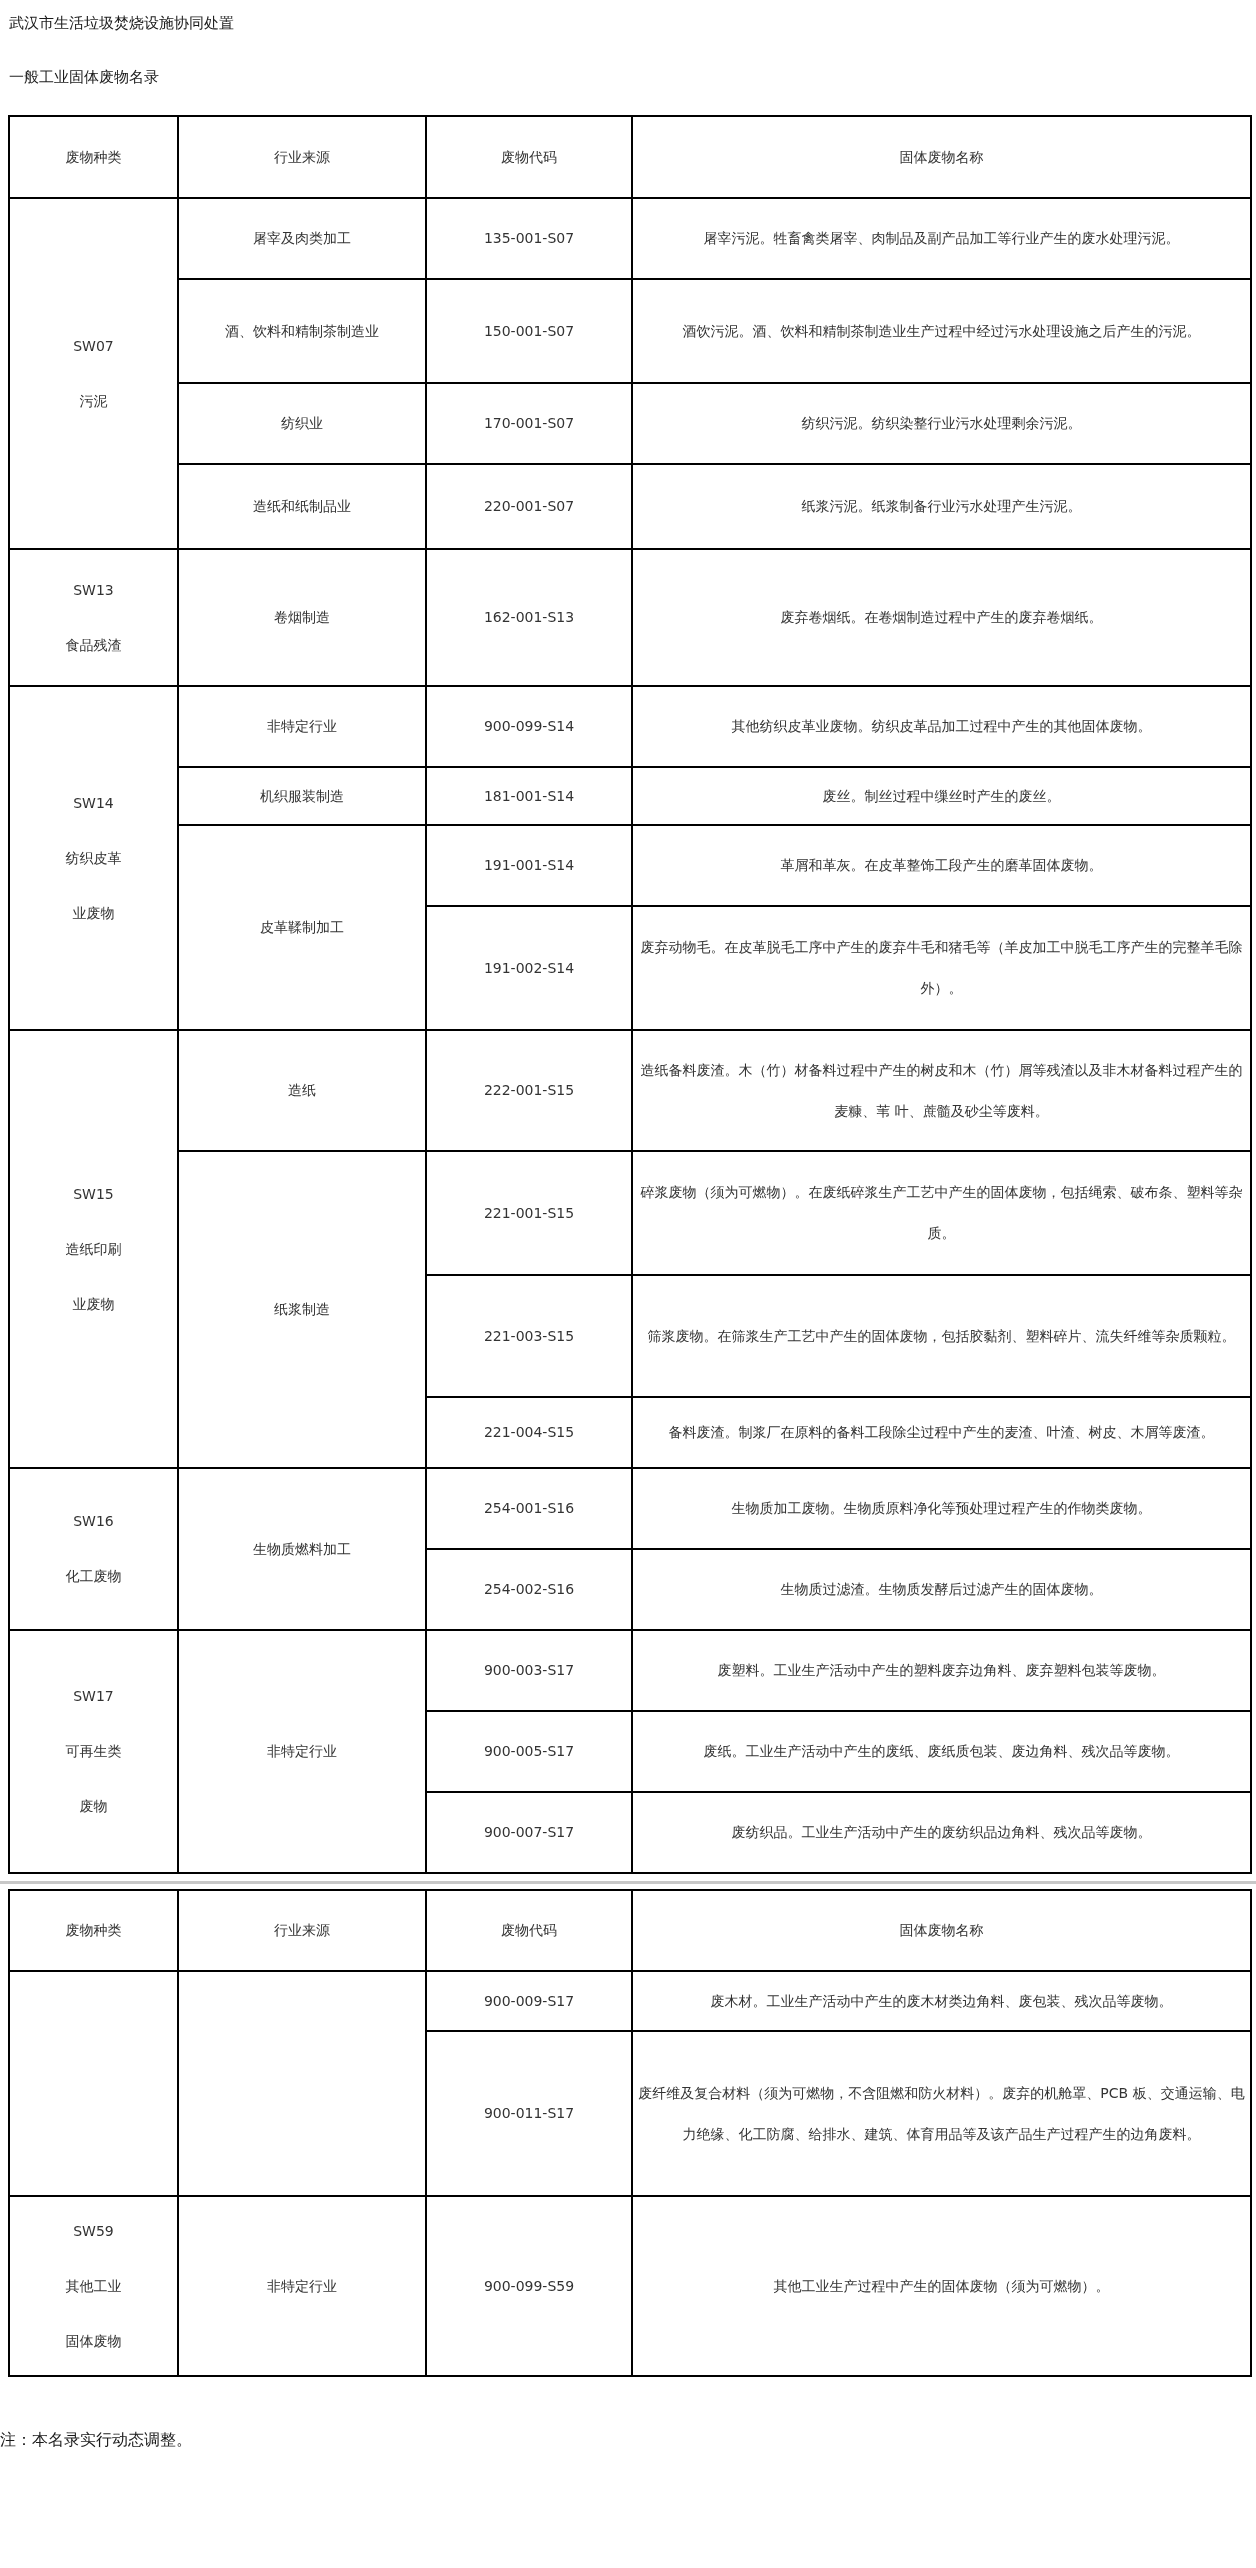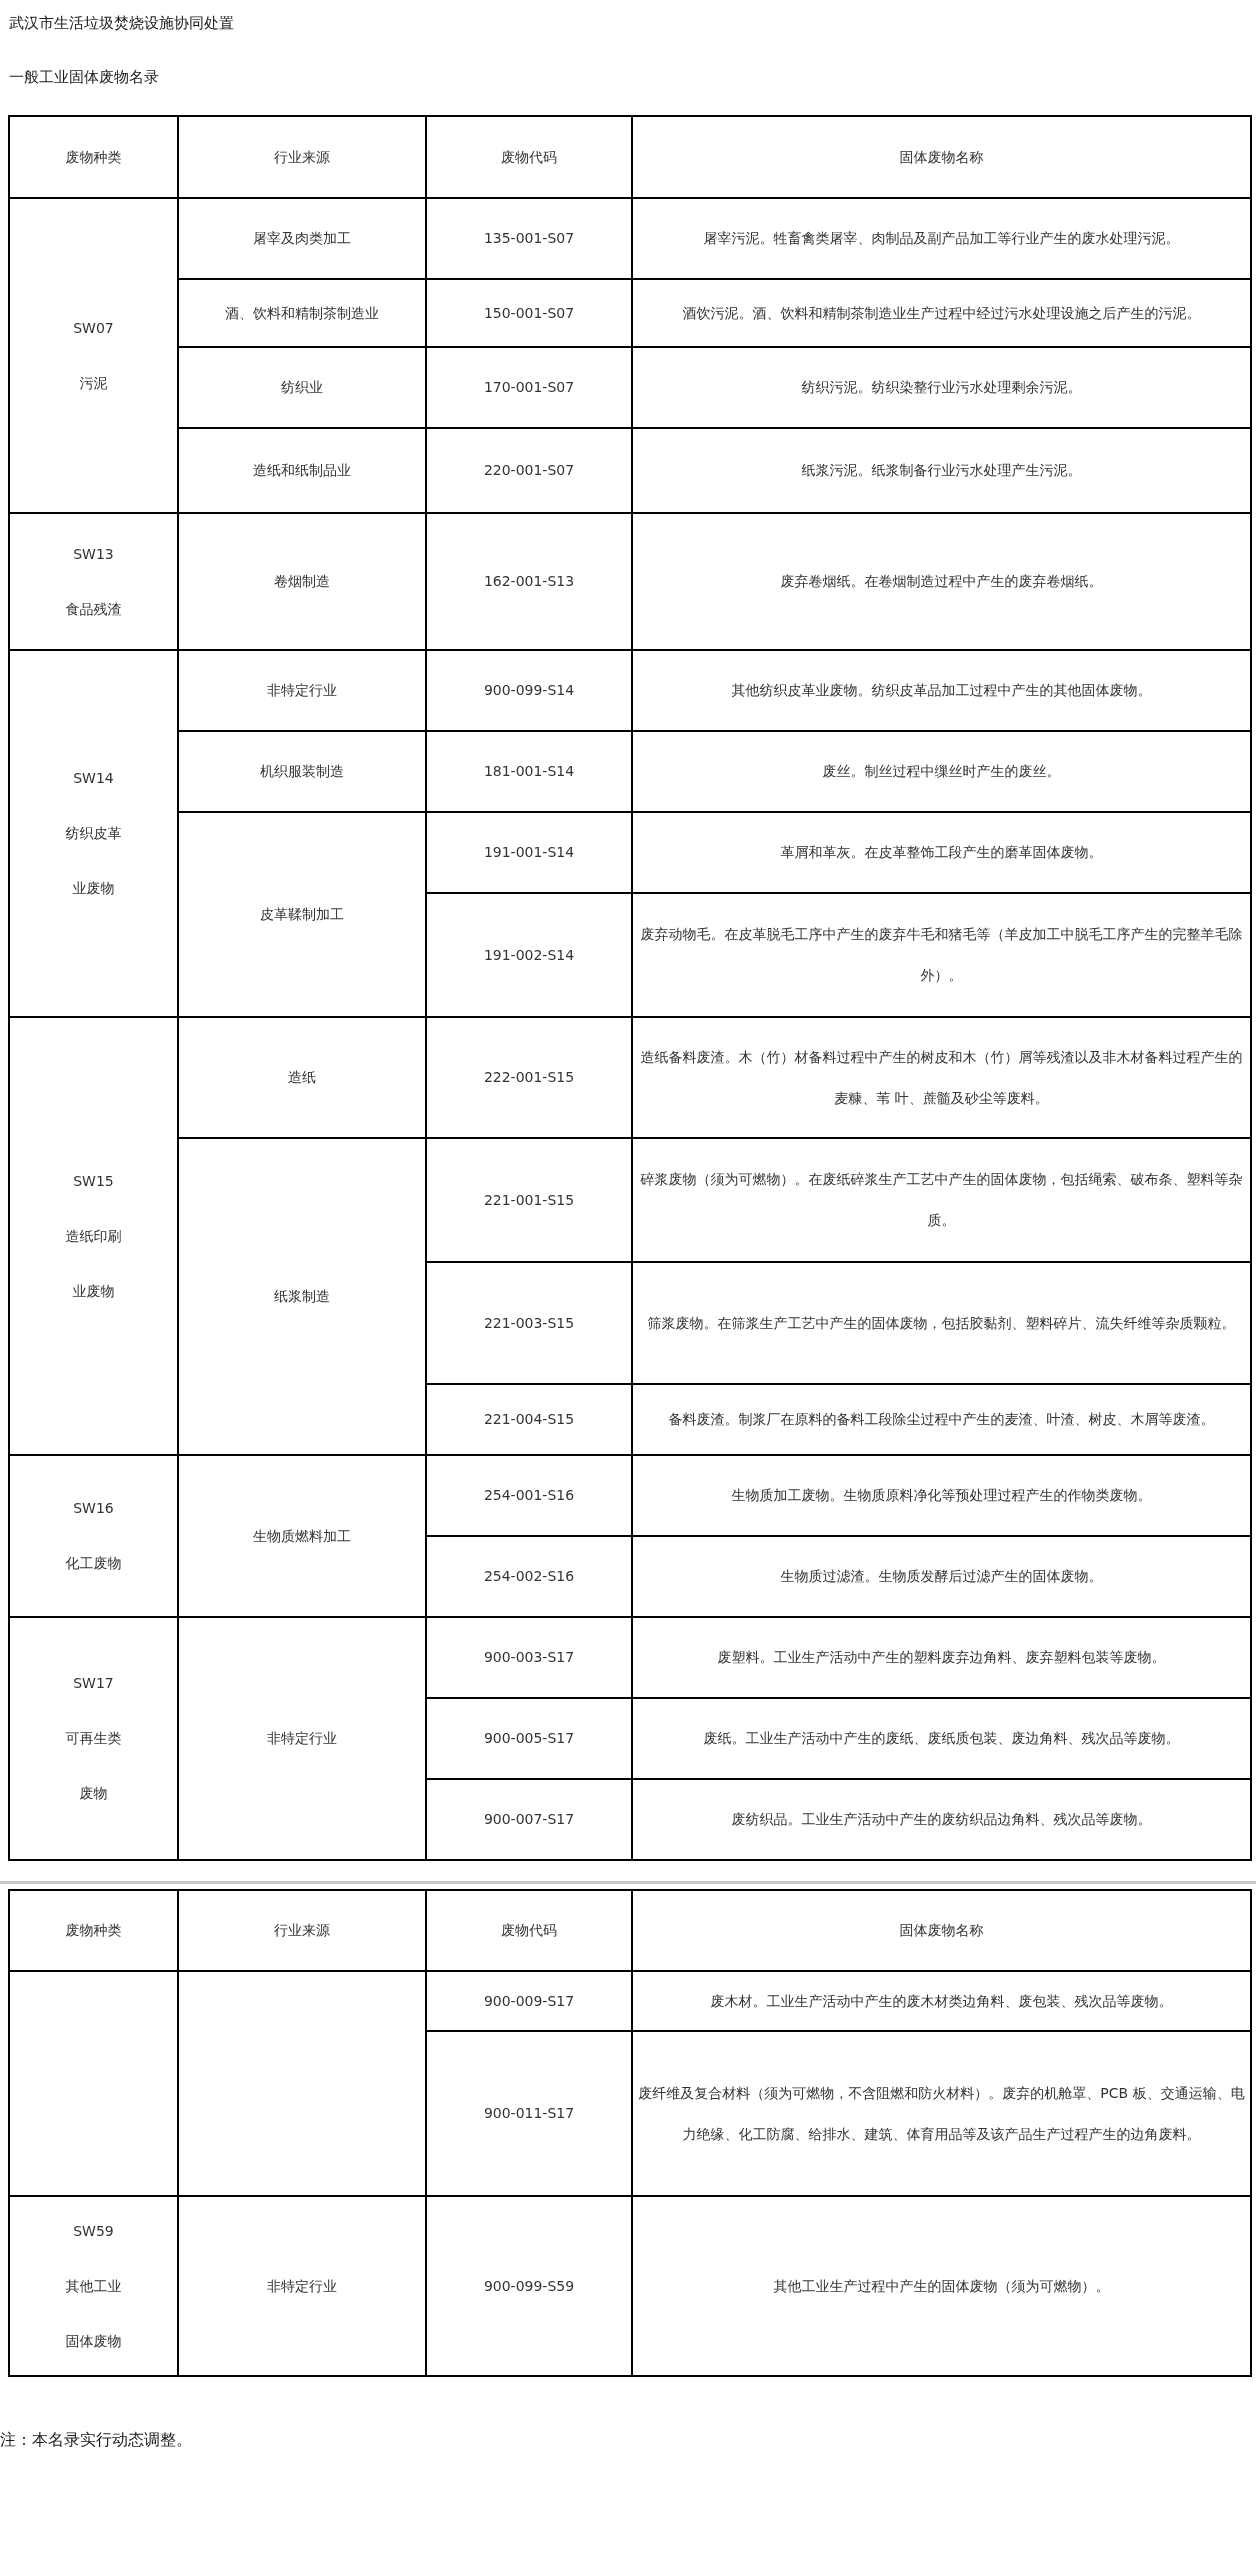--- a/index.html
+++ b/index.html
@@ -65,21 +65,21 @@
 
   <tr style="height:81px">
     <td rowspan="4" class="cat">
       <span>SW07</span>
       <span>污泥</span>
     </td>
     <td>屠宰及肉类加工</td>
     <td>135-001-S07</td>
     <td class="desc">屠宰污泥。牲畜禽类屠宰、肉制品及副产品加工等行业产生的废水处理污泥。</td>
   </tr>
-  <tr style="height:68px">
+  <tr style="height:104px">
     <td>酒、饮料和精制茶制造业</td>
     <td>150-001-S07</td>
     <td class="desc">酒饮污泥。酒、饮料和精制茶制造业生产过程中经过污水处理设施之后产生的污泥。</td>
   </tr>
   <tr style="height:81px">
     <td>纺织业</td>
     <td>170-001-S07</td>
     <td class="desc">纺织污泥。纺织染整行业污水处理剩余污泥。</td>
   </tr>
   <tr style="height:85px">
@@ -101,21 +101,21 @@
   <tr style="height:81px">
     <td rowspan="4" class="cat">
       <span>SW14</span>
       <span>纺织皮革</span>
       <span>业废物</span>
     </td>
     <td>非特定行业</td>
     <td>900-099-S14</td>
     <td class="desc">其他纺织皮革业废物。纺织皮革品加工过程中产生的其他固体废物。</td>
   </tr>
-  <tr style="height:81px">
+  <tr style="height:58px">
     <td>机织服装制造</td>
     <td>181-001-S14</td>
     <td class="desc">废丝。制丝过程中缫丝时产生的废丝。</td>
   </tr>
   <tr style="height:81px">
     <td rowspan="2">皮革鞣制加工</td>
     <td>191-001-S14</td>
     <td class="desc">革屑和革灰。在皮革整饰工段产生的磨革固体废物。</td>
   </tr>
   <tr style="height:124px">

